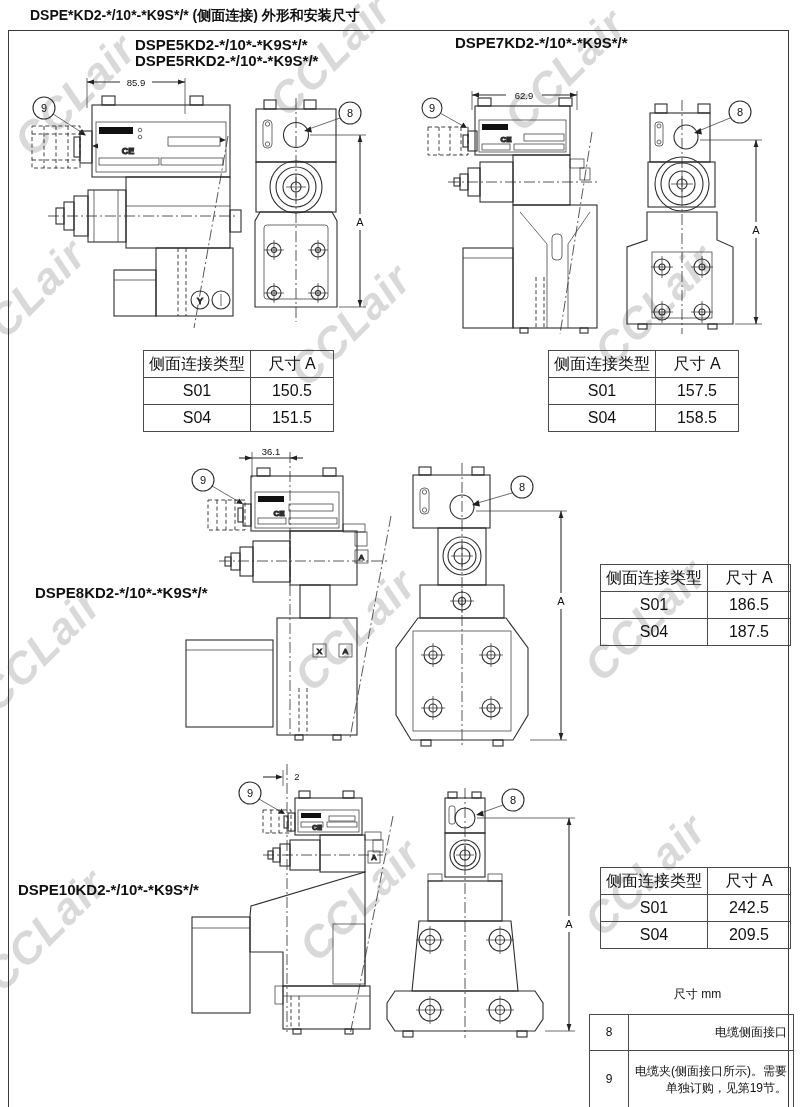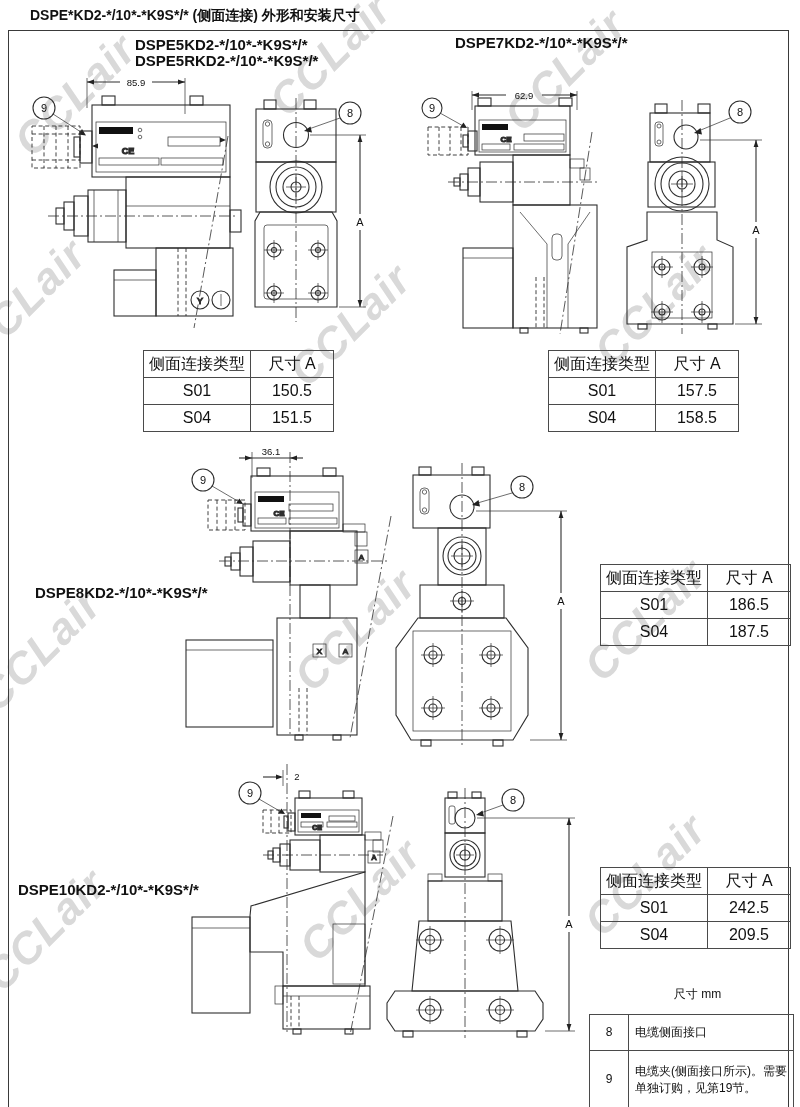--- a/index.html
+++ b/index.html
@@ -22,21 +22,21 @@
   .dimtxt{font-size:9.5px;}
   .callout{font-size:11px;}
   .tbl{position:absolute;z-index:2;border-collapse:collapse;font-size:16px;background:transparent;}
   .tbl td{border:1.2px solid #4a4a4a;text-align:center;height:26px;padding:0 4px;}
   .tbl .c1{width:98px;}
   .tbl .c2{width:74px;margin-top:8px;}
   .tbl .b{font-weight:normal;}
   .notes{position:absolute;z-index:2;border-collapse:collapse;font-size:12px;}
   .notes td{border:1.2px solid #4a4a4a;padding:2px 6px;line-height:17px;}
   .notes .n{width:26px;text-align:center;}
-  .notes .t{width:152px;text-align:left;}
+  .notes .t{width:152px;text-align:right;}
   .unit{position:absolute;left:620px;top:986px;width:155px;text-align:center;font-size:12px;z-index:2;}
 </style>
 </head>
 <body>
 
 <div class="page">
 
   <div class="wm" style="left:75px;top:95px">CCLair</div>
   <div class="wm" style="left:330px;top:55px">CCLair</div>
   <div class="wm" style="left:565px;top:70px">CCLair</div>

